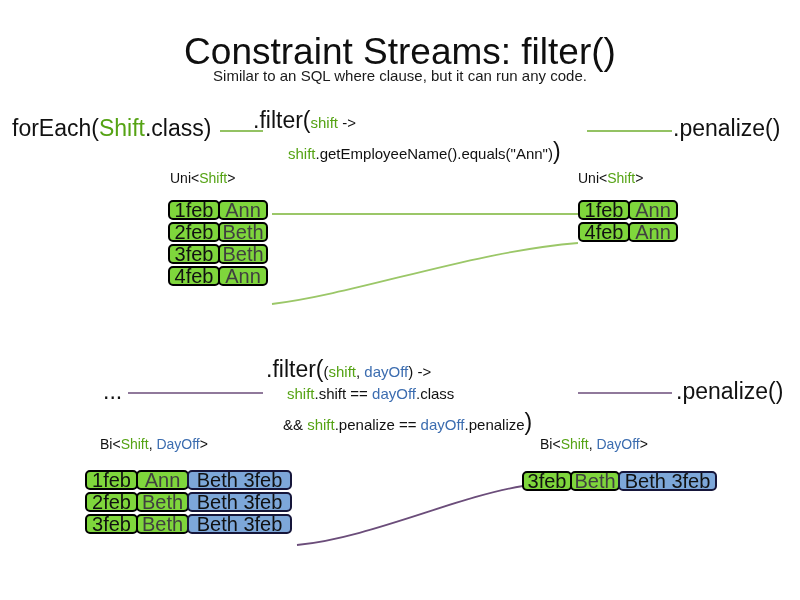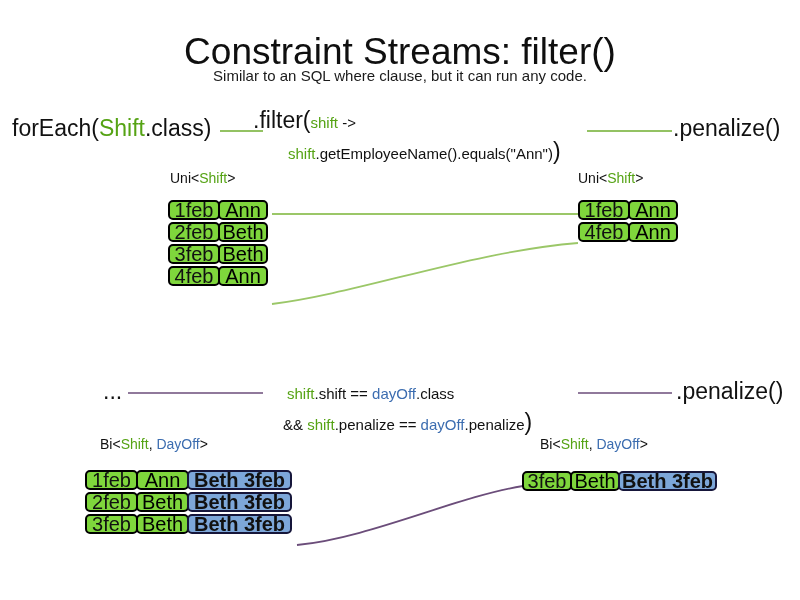--- a/index.html
+++ b/index.html
@@ -8,29 +8,29 @@
   .abs{position:absolute;}
   .center{width:800px;text-align:center;}
   .title{font-size:37px;line-height:1.1;color:#0f0f0f;}
   .subtitle{font-size:15px;color:#1a1a1a;}
   .code{font-size:23px;line-height:1.1;white-space:nowrap;}
   .label{font-size:14px;white-space:nowrap;}
   .small{font-size:15px;}
   .big{font-size:23px;}
   .green-t{color:#55a314;}
   .blue-t{color:#3c6db0;}
-  .orange-t{color:#000000;}
+  .orange-t{color:#404040;}
   svg.links{position:absolute;left:0;top:0;z-index:0;}
   .layer{position:absolute;left:0;top:0;z-index:2;width:800px;height:600px;pointer-events:none;}
   .table{display:block;}
   .trow{display:flex;margin-bottom:2px;}
   .cell{box-sizing:border-box;height:20px;display:flex;align-items:center;justify-content:center;
         font-size:20px;border:2px solid #000;border-radius:5px;background:#7fd63c;white-space:nowrap;}
   .cell + .cell{margin-left:-2px;}
-  .cell.blue{background:#7da7d9;border-color:#16163a;font-weight:bold;}
+  .cell.blue{background:#7da7d9;border-color:#16163a;}
   .w52{width:52px;} .w50{width:50px;} .w53{width:53px;} .w105{width:105px;} .w99{width:99px;}
 </style>
 </head>
 <body>
 
 <div class="slide">
 
   <svg class="links" width="800" height="600" viewBox="0 0 800 600">
     <line x1="220" y1="131" x2="263" y2="131" stroke="#6fae2f" stroke-width="1.6"></line>
     <line x1="587" y1="131" x2="672" y2="131" stroke="#6fae2f" stroke-width="1.6"></line>
@@ -82,20 +82,21 @@
           <span class="cell w50 orange-t">Ann</span>
         </div>
       <div class="trow">
           <span class="cell w52">4feb</span>
           <span class="cell w50 orange-t">Ann</span>
         </div>
     </div>
 
     <div class="abs code" style="left:103px;top:379px">...</div>
 
+    <div class="abs code" style="left:266px;top:357px"><span>.filter(</span><span class="small">(</span><span class="small green-t">shift</span><span class="small">, </span><span class="small blue-t">dayOff</span><span class="small">)</span><span class="small"> -&gt;</span></div>
 
     <div class="abs code small" style="left:287px;top:386px"><span class="green-t">shift</span><span>.shift == </span><span class="blue-t">dayOff</span><span>.class</span></div>
 
     <div class="abs code small" style="left:283px;top:410px"><span>&amp;&amp; </span><span class="green-t">shift</span><span>.penalize == </span><span class="blue-t">dayOff</span><span>.penalize</span><span class="big">)</span></div>
 
     <div class="abs code" style="left:676px;top:379px">.penalize()</div>
 
     <div class="abs label" style="left:100px;top:436px"><span>Bi&lt;</span><span class="green-t">Shift</span><span>, </span><span class="blue-t">DayOff</span><span>&gt;</span></div>
     <div class="abs label" style="left:540px;top:436px"><span>Bi&lt;</span><span class="green-t">Shift</span><span>, </span><span class="blue-t">DayOff</span><span>&gt;</span></div>
 

